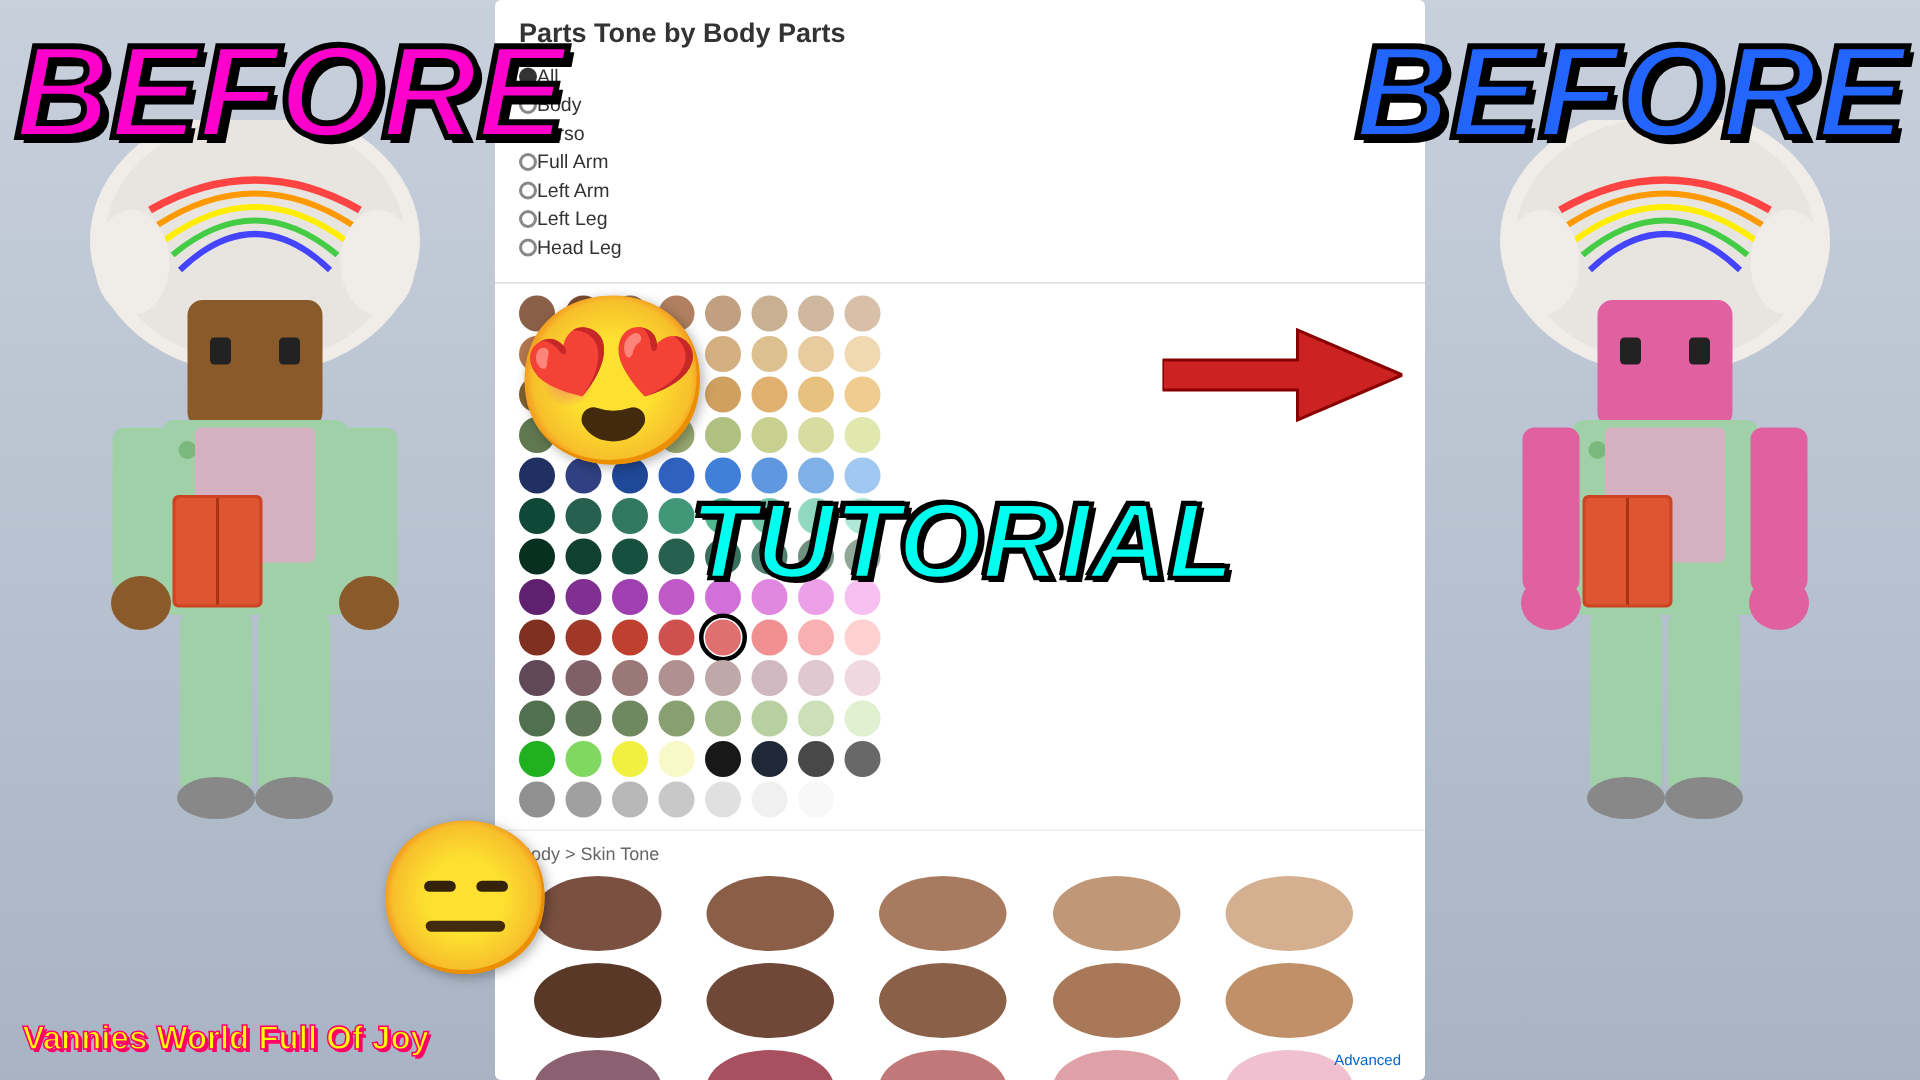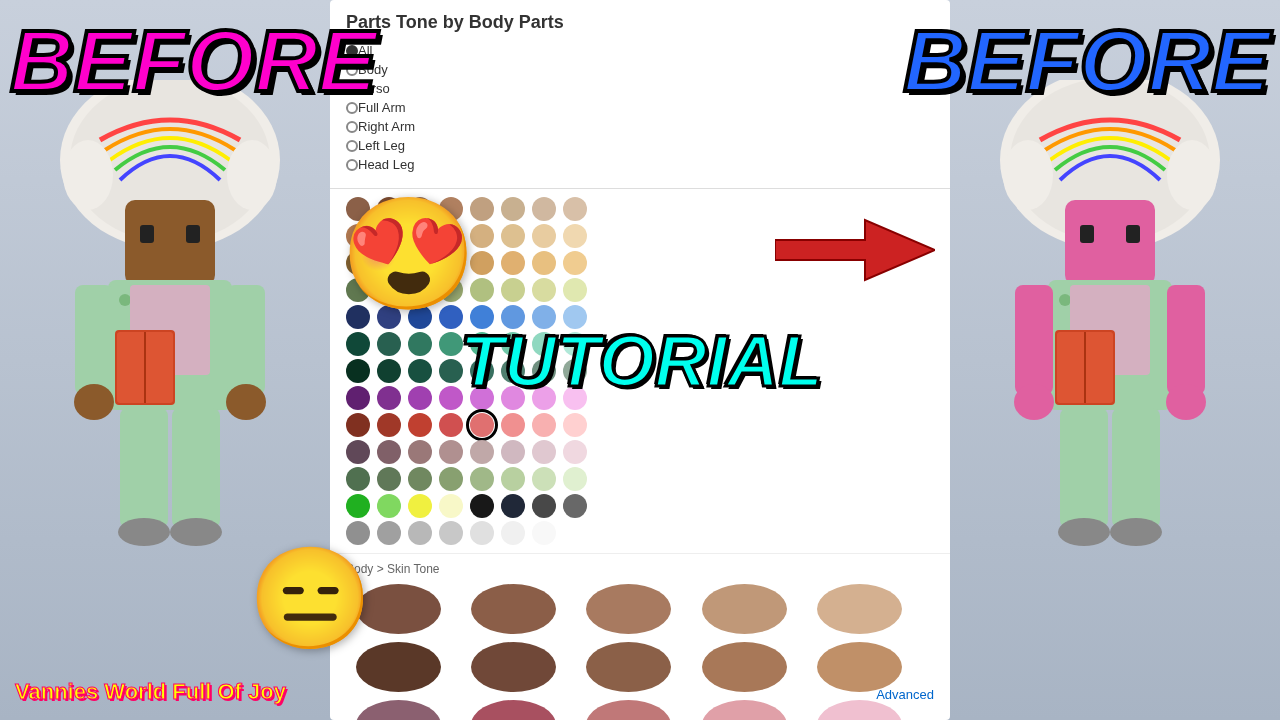--- a/index.html
+++ b/index.html
@@ -216,23 +216,23 @@
       position: absolute;
       right: 20px;
       top: 80px;
       width: 300px;
       height: 600px;
       z-index: 3;
     }
 
     .advanced-btn {
       position: absolute;
-      bottom: 18px;
+      bottom: 7px;
       right: 16px;
-      font-size: 13px;
+      font-size: 10px;
       color: #0066cc;
       cursor: pointer;
       background: none;
       border: none;
     }
   </style>
 </head>
 <body>
 
 <div class="bg"></div>
@@ -350,21 +350,21 @@
       <div class="body-part-item">
         <div class="radio-btn"></div>
         <span>Torso</span>
       </div>
       <div class="body-part-item">
         <div class="radio-btn"></div>
         <span>Full Arm</span>
       </div>
       <div class="body-part-item">
         <div class="radio-btn"></div>
-        <span>Right Arm</span>
+        <span>Left Arm</span>
       </div>
       <div class="body-part-item">
         <div class="radio-btn"></div>
         <span>Left Leg</span>
       </div>
       <div class="body-part-item">
         <div class="radio-btn"></div>
         <span>Head Leg</span>
       </div>
     </div>

